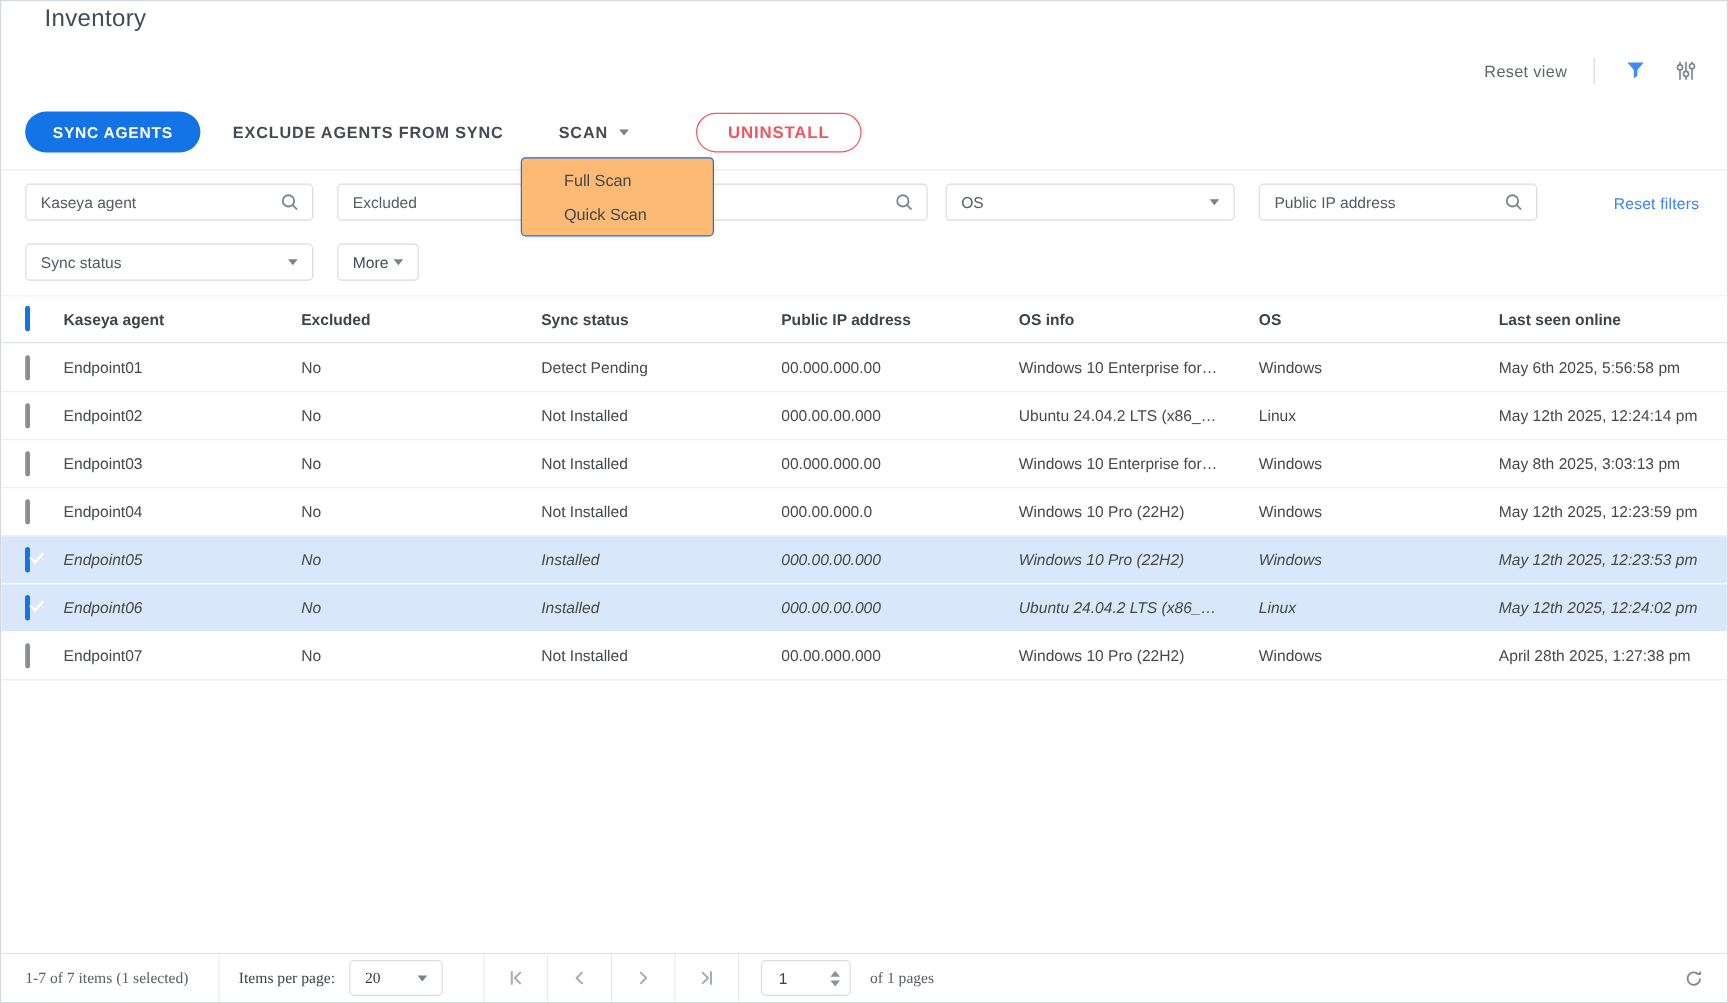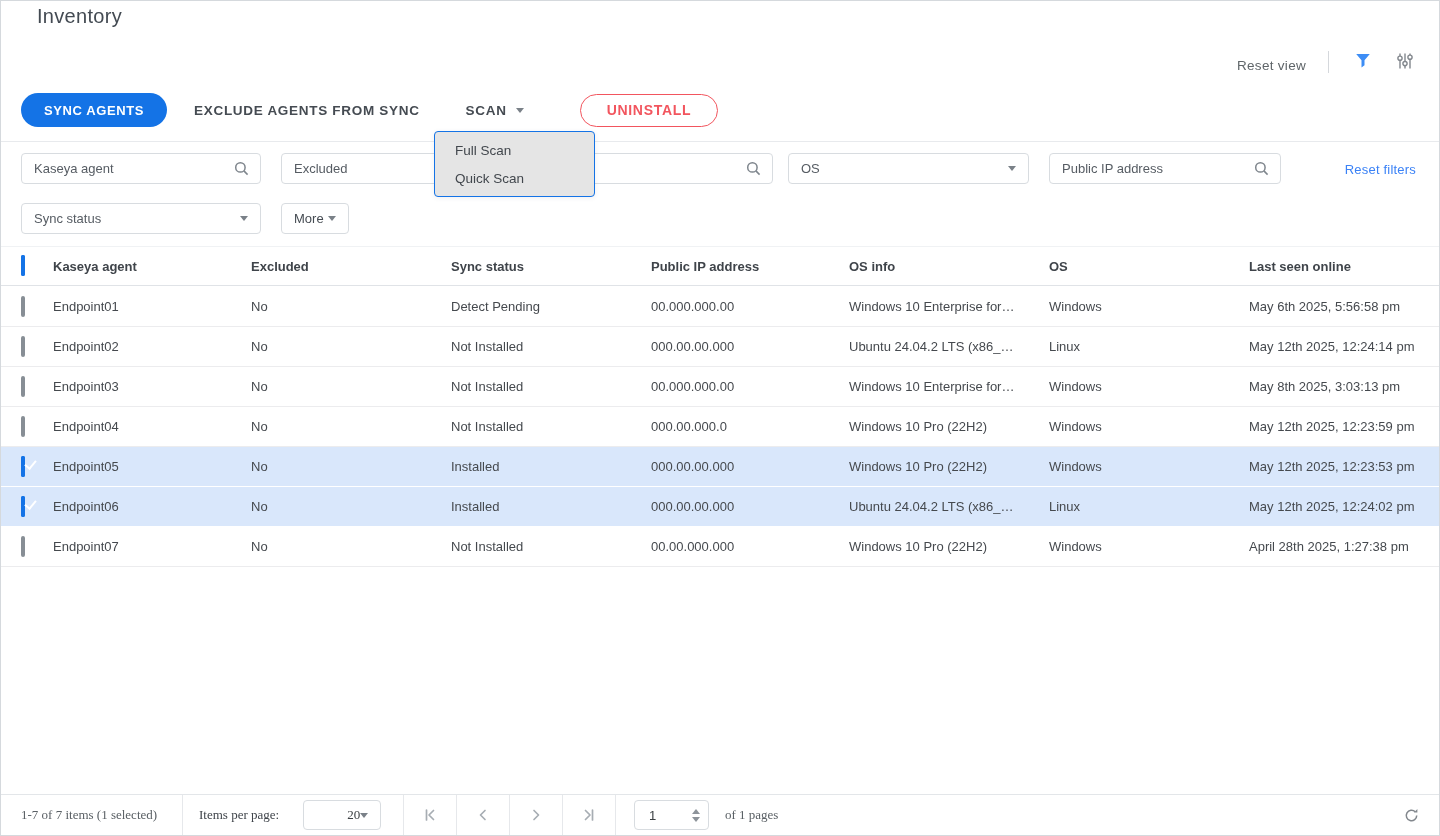--- a/index.html
+++ b/index.html
@@ -13,21 +13,21 @@
     --text-mid:#45494e;
     --text-gray:#5a6065;
     --icon-gray:#82878d;
   }
   html,body{margin:0;padding:0;background:#f2f3f5;}
   body{font-family:"Liberation Sans","DejaVu Sans",sans-serif;}
   .app{position:relative;width:1440px;height:836px;background:#fff;border:1px solid #d5d9dd;box-sizing:border-box;overflow:hidden;}
 
   
   .page-title{position:absolute;left:36px;top:4px;font-size:20px;font-weight:400;color:#434a52;letter-spacing:.3px;margin:0;}
-  .view-controls{position:absolute;right:22px;top:44px;display:flex;align-items:flex-end;height:28px;}
+  .view-controls{position:absolute;right:22px;top:44px;display:flex;align-items:center;height:28px;}
   .reset-view{font-size:13.5px;color:#5f6569;letter-spacing:.3px;cursor:pointer;}
   .vdiv{width:1px;height:22px;background:#d5d8dc;margin:0 22px;}
   .iconbtn{width:24px;height:24px;display:flex;align-items:center;justify-content:center;cursor:pointer;}
   .iconbtn + .iconbtn{margin-left:18px;}
 
   
   .toolbar{position:absolute;left:20px;top:92px;height:34px;display:flex;align-items:center;}
   .btn{cursor:pointer;white-space:nowrap;}
   .btn-primary{height:34px;padding:0 23px;border:none;border-radius:17px;background:var(--primary);color:#fff;font-size:13px;font-weight:700;letter-spacing:.6px;font-family:inherit;}
   .btn-text{margin-left:27px;background:none;border:none;font-size:13.5px;font-weight:600;letter-spacing:.7px;color:#454b52;font-family:inherit;padding:0;}
@@ -48,45 +48,45 @@
   .f-agent{left:20px;width:240px;}
   .f-excluded{left:280px;width:223px;}
   .f-hidden{left:523px;width:249px;}
   .f-os{left:787px;width:241px;}
   .f-ip{left:1048px;width:232px;}
   .f-sync{left:20px;width:240px;}
   .f-more{left:280px;width:68px;}
   .reset-filters{position:absolute;right:23px;top:161px;font-size:13px;color:#3b82f6;letter-spacing:.2px;cursor:pointer;}
 
   
-  .scan-popup{position:absolute;left:433px;top:130px;width:161px;box-sizing:border-box;background:#e5e5e5;border:1px solid var(--primary);border-radius:4px;padding:4px 0;z-index:20;box-shadow:0 1px 5px rgba(60,70,90,.08);}
+  .scan-popup{position:absolute;left:433px;top:130px;width:161px;box-sizing:border-box;background:#fdba74;border:1px solid var(--primary);border-radius:4px;padding:4px 15px;z-index:20;box-shadow:0 1px 5px rgba(60,70,90,.08);}
   .scan-popup .menu-item{height:28px;display:flex;align-items:center;padding:0 20px;font-size:13.5px;color:#42474d;cursor:pointer;}
 
   
   .grid-cols{display:grid;grid-template-columns:52px 198px 200px 200px 198px 200px 200px 192px;align-items:center;}
   .table-header{position:absolute;left:0;top:245px;width:1440px;height:40px;border-top:1px solid #f0f2f4;border-bottom:1px solid #e0e3e7;box-sizing:border-box;background:#fff;}
   .table-header .hcell{font-size:13px;font-weight:700;color:var(--text-dark);}
   .table-body{position:absolute;left:0;top:286px;width:1440px;}
   .trow{height:40px;border-bottom:1px solid var(--row-line);box-sizing:border-box;cursor:pointer;background:#fff;}
-  .trow.selected{background:var(--sel-row);border-bottom-color:#fff;}
+  .trow.selected{background:var(--sel-row);border-bottom-color:#fff;font-style:italic;}
   .trow .cell{font-size:13px;color:var(--text-mid);white-space:nowrap;overflow:hidden;}
   .cb-wrap{padding-left:20px;}
   .checkbox{position:relative;width:18px;height:18px;box-sizing:border-box;border:2px solid #878e95;border-radius:3px;background:#fff;cursor:pointer;}
   .checkbox.checked{background:var(--primary);border-color:var(--primary);}
   .checkbox.checked::after{content:"";position:absolute;left:4px;top:0px;width:5px;height:9px;border:solid #fff;border-width:0 2px 2px 0;transform:rotate(40deg);}
   .checkbox.indeterminate{background:var(--primary);border-color:var(--primary);}
   .checkbox.indeterminate::after{content:"";position:absolute;left:2px;top:6px;width:10px;height:2px;background:#fff;}
 
   
   .footer{position:absolute;left:0;bottom:0;width:1440px;height:41px;border-top:1px solid #e3e6e9;box-sizing:border-box;display:flex;align-items:stretch;background:#fff;font-size:13px;color:var(--text-gray);}
   .fsec{display:flex;align-items:center;box-sizing:border-box;font-family:Liberation Serif, serif;}
   .f-summary{width:182px;padding-left:20px;border-right:1px solid #e6e8eb;}
-  .f-perpage{width:221px;padding-left:16px;border-right:1px solid #e6e8eb;gap:12px;}
+  .f-perpage{width:221px;padding-left:16px;border-right:1px solid #e6e8eb;}
   .f-perpage .lbl{color:#3f444a;}
-  .pp-select{margin-left:12px;width:78px;height:30px;box-sizing:border-box;border:1px solid var(--border);border-radius:4px;display:flex;align-items:center;justify-content:flex-end;padding:0 12px;color:#3c4043;cursor:pointer;}
+  .pp-select{margin-left:12px;width:78px;height:30px;box-sizing:border-box;border:1px solid var(--border);border-radius:4px;display:flex;align-items:center;justify-content:space-between;padding:0 12px;color:#3c4043;cursor:pointer;}
   .pagbtn{width:53px;border-right:1px solid #e6e8eb;display:flex;align-items:center;justify-content:center;cursor:pointer;background:#fff;border-top:none;border-bottom:none;border-left:none;}
   .page-input{margin-left:18px;align-self:center;width:75px;height:30px;box-sizing:border-box;border:1px solid var(--border);border-radius:4px;display:flex;align-items:center;}
   .page-input input{width:36px;border:none;outline:none;font-size:13px;color:#3c4043;padding:0 0 0 14px;font-family:inherit;background:transparent;}
   .spinners{margin-left:auto;margin-right:8px;display:flex;flex-direction:column;gap:3px;cursor:pointer;}
   .spin-up{width:0;height:0;border-left:4px solid transparent;border-right:4px solid transparent;border-bottom:5px solid #8d939a;}
   .spin-down{width:0;height:0;border-left:4px solid transparent;border-right:4px solid transparent;border-top:5px solid #8d939a;}
   .f-pages{margin-left:16px;}
   .f-refresh{margin-left:auto;padding-right:20px;display:flex;align-items:center;cursor:pointer;}
 </style>
 </head>

